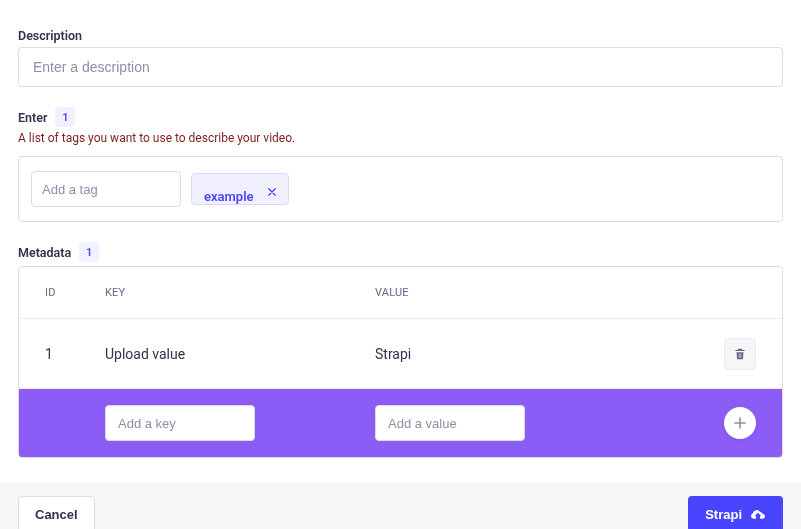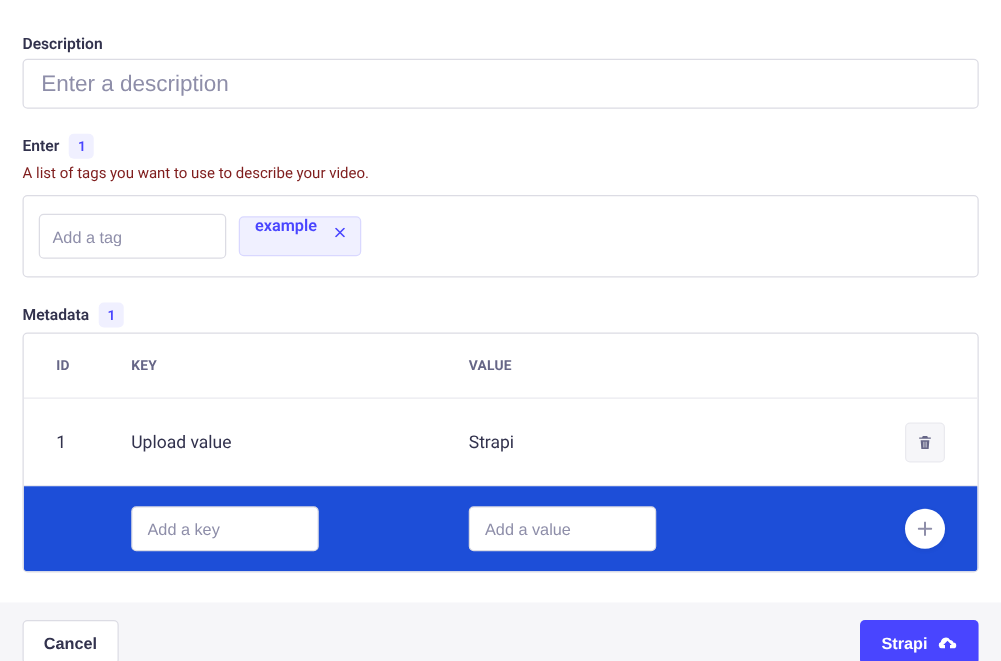--- a/index.html
+++ b/index.html
@@ -39,21 +39,21 @@
     font-size: 12px;
     color: #7f1d1d;
     margin: 2px 0 8px 0;
   }
   .text-input {
     width: 100%;
     height: 40px;
     border: 1px solid #dcdce4;
     border-radius: 4px;
     padding: 0 14px;
-    font-size: 18px;
+    font-size: 14px;
     color: #32324d;
     background: #ffffff;
     outline: none;
   }
   .text-input::placeholder { color: #8e8ea9; }
   .section { margin-top: 20px; }
 
   .tags-box {
     border: 1px solid #dcdce4;
     border-radius: 4px;
@@ -70,21 +70,21 @@
     border-radius: 4px;
     padding: 0 10px;
     font-size: 13px;
     color: #32324d;
     outline: none;
     background: #ffffff;
   }
   .tag-input::placeholder { color: #8e8ea9; }
   .tag-chip {
     display: inline-flex;
-    align-items: flex-start;
+    align-items: flex-end;
     height: 32px;
     border: 1px solid #d9d8ff;
     background: #f0f0ff;
     border-radius: 4px;
     padding: 0 4px 0 12px;
     gap: 6px;
   }
   .tag-chip-label {
     color: #4945ff;
     font-weight: 600;
@@ -112,21 +112,21 @@
     padding: 0 26px;
   }
   .col-id   { width: 60px;  flex: 0 0 60px; }
   .col-key  { width: 270px; flex: 0 0 270px; }
   .col-val  { flex: 1 1 auto; }
   .col-act  { width: 60px; flex: 0 0 60px; display:flex; justify-content:flex-end; }
 
   .meta-header {
     height: 52px;
     font-size: 11px;
-    font-weight: 700;
+    font-weight: 400;
     color: #666687;
     letter-spacing: 0.2px;
     border-bottom: 1px solid #eaeaef;
     text-transform: uppercase;
   }
   .meta-data-row {
     height: 70px;
     font-size: 14px;
     color: #32324d;
     border-bottom: 1px solid #eaeaef;
@@ -141,21 +141,21 @@
     align-items: center;
     justify-content: center;
     cursor: pointer;
     color: #666687;
   }
   .icon-btn.filled { background:#f6f6f9; border-color:#eaeaef; }
   .icon-btn.round  { border-radius:50%; box-shadow:0 1px 4px rgba(33,33,52,0.08); border:none; background:#ffffff; }
 
   .meta-add-row {
     height: 68px;
-    background: #1d4ed8;
+    background: #8b5cf6;
   }
   .kv-input {
     height: 36px;
     width: 150px;
     border: 1px solid #dcdce4;
     border-radius: 4px;
     padding: 0 12px;
     font-size: 13px;
     background: #ffffff;
     outline: none;

